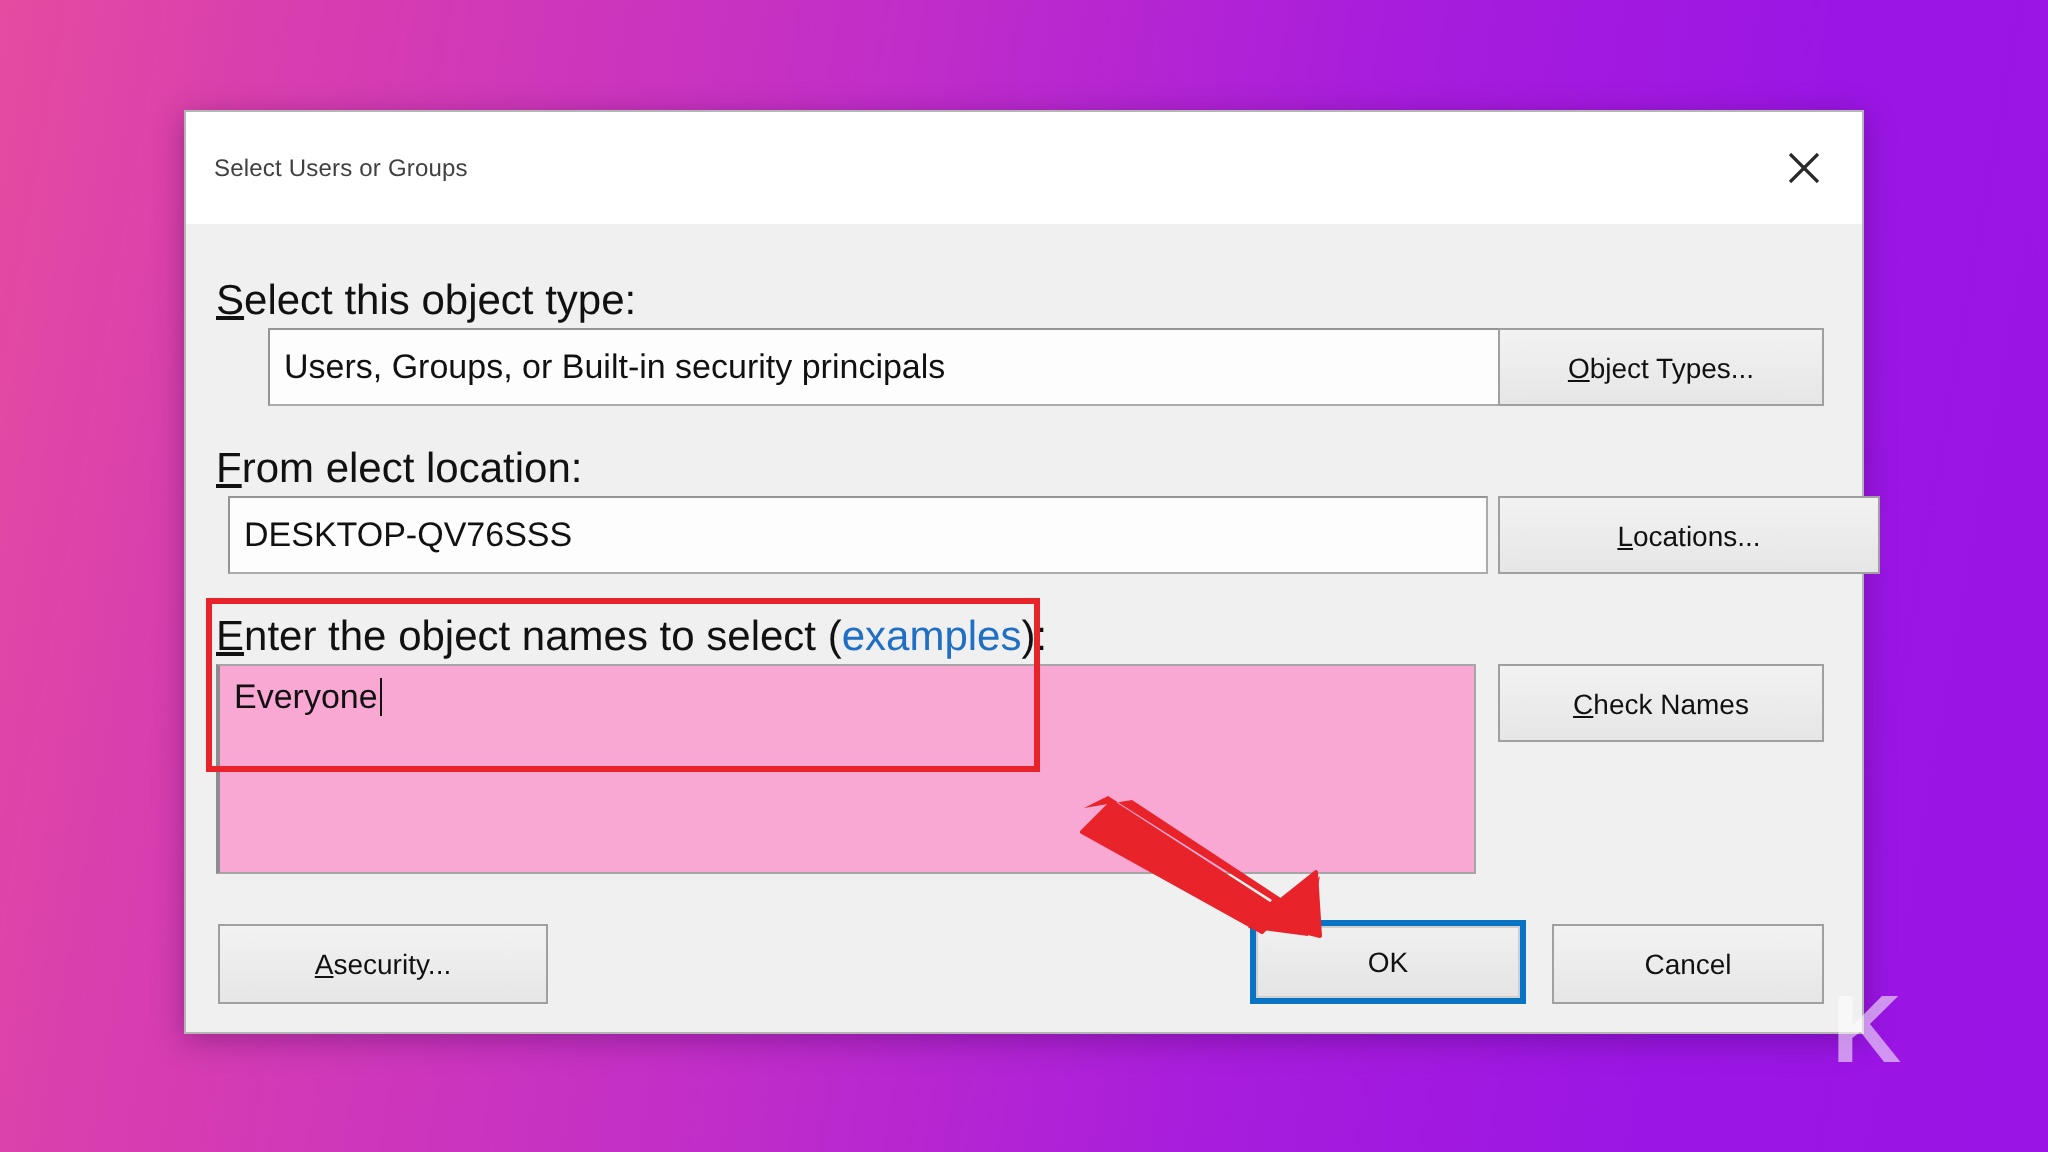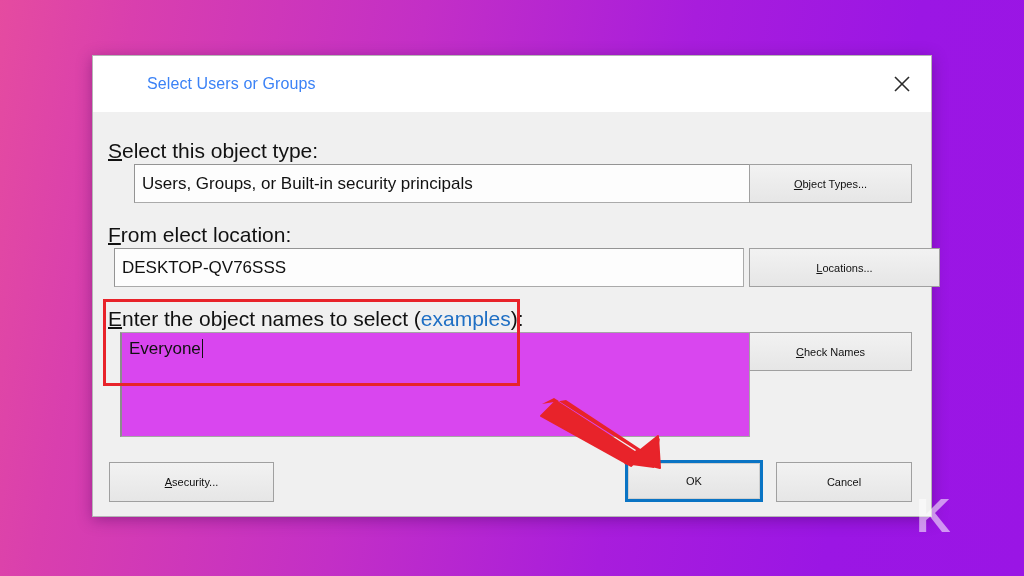--- a/index.html
+++ b/index.html
@@ -53,25 +53,24 @@
   .titlebar {
     height: 56px;
     background: #ffffff;
     position: relative;
     display: flex;
     align-items: center;
     padding: 0 0 0 14px;
   }
 
   .title-text {
-    font-size: 16px;
-    color: #3b82f6;
+    font-size: 12px;
+    color: #404040;
     font-family: "Liberation Sans", sans-serif;
     letter-spacing: 0.1px;
-    margin-left: 40px;
   }
 
   .close-btn {
     position: absolute;
     right: 0;
     top: 0;
     width: 58px;
     height: 56px;
     display: flex;
     align-items: center;
@@ -108,41 +107,40 @@
     padding: 4px 7px;
     display: flex;
     align-items: center;
     overflow: hidden;
     white-space: nowrap;
   }
 
   .txt.multiline {
     align-items: flex-start;
     padding-top: 6px;
-    background: #d946ef;
+    background: #f9a8d4;
     border: 1px solid #a5a5a5;
     border-left: 2px solid #8c8c8c;
-    margin-left: 12px;
   }
 
   .caret {
     display: inline-block;
     width: 1.5px;
     height: 19px;
     background: #111;
     vertical-align: -3px;
     margin-left: 1px;
   }
 
   
   .btn {
     position: absolute;
     background: linear-gradient(#f2f2f2, #e6e6e6);
     border: 1px solid #a0a0a0;
-    font-size: 11px;
+    font-size: 14px;
     color: #111;
     display: flex;
     align-items: center;
     justify-content: center;
     cursor: pointer;
     font-family: "Liberation Sans", sans-serif;
   }
   .btn u { text-decoration: underline; text-underline-offset: 1px; }
 
   .btn.default-focus {

